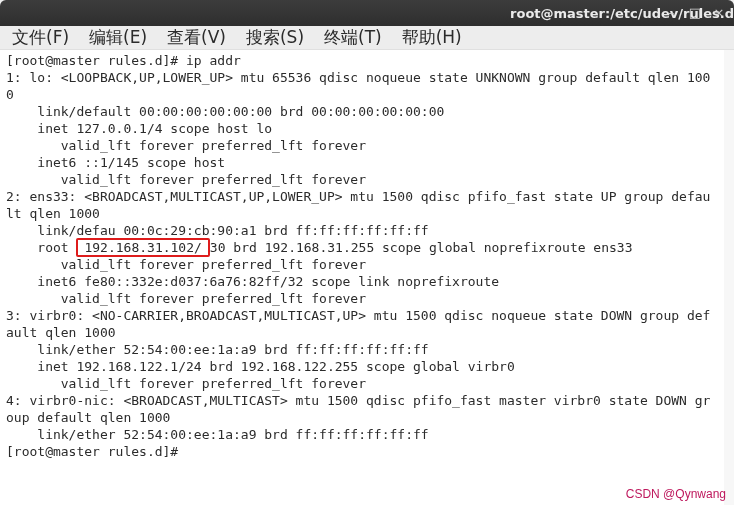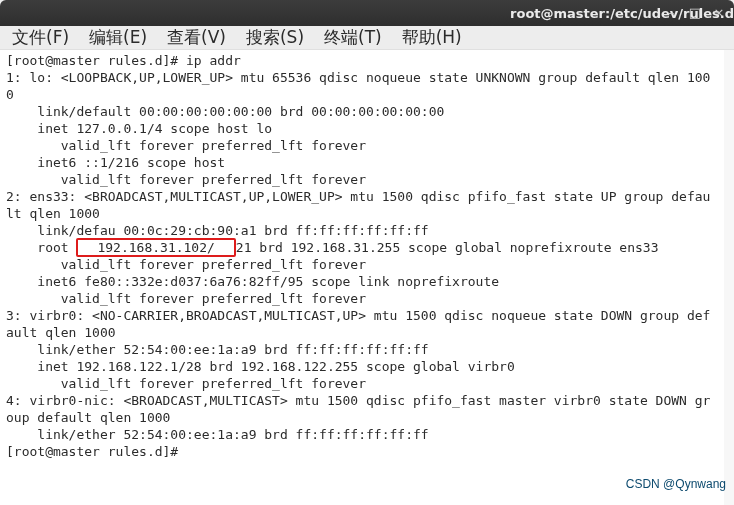--- a/index.html
+++ b/index.html
@@ -57,28 +57,28 @@
     padding: 2px 4px 2px 6px;
     white-space: pre;
     height: calc(505px - 26px - 24px);
     overflow: hidden;
     position: relative;
   }
   .hl-box {
     border: 2px solid #de1c1c;
     border-radius: 2px;
     display: inline-block;
-    padding: 0 19px;
+    padding: 0 6px;
     margin: -2px 0;
     line-height: 15px;
   }
   .watermark {
     position: absolute;
-    right: 8px; bottom: 14px;
-    color: #0c4a6e;
+    right: 8px; bottom: 4px;
+    color: #be185d;
     font-size: 12px;
     font-family: Arial, sans-serif;
   }
   .scrollbar {
     position: absolute;
     right: 0; top: 50px;
     width: 10px; height: calc(505px - 50px);
     background: #f7f7f7;
   }
 </style>
@@ -102,33 +102,33 @@
   <span class="menu-item">终端(T)</span>
   <span class="menu-item">帮助(H)</span>
 </div>
 
 <div class="terminal"><span>[root@master rules.d]# </span><span>ip addr</span>
 <span>1: lo: &lt;LOOPBACK,UP,LOWER_UP&gt; mtu 65536 qdisc noqueue state UNKNOWN group default qlen 100
 0</span>
 <span>    link/default 00:00:00:00:00:00 brd 00:00:00:00:00:00</span>
 <span>    inet 127.0.0.1/4 scope host lo</span>
 <span>       valid_lft forever preferred_lft forever</span>
-<span>    inet6 ::1/216 scope host</span>
+<span>    inet6 ::1/145 scope host</span>
 <span>       valid_lft forever preferred_lft forever</span>
 <span>2: ens33: &lt;BROADCAST,MULTICAST,UP,LOWER_UP&gt; mtu 1500 qdisc pfifo_fast state UP group defau
 lt qlen 1000</span>
 <span>    link/defau 00:0c:29:</span><span>cb:90:a1 brd ff:ff:ff:ff:ff:ff</span>
-<span>    root </span><span class="hl-box">192.168.31.102/</span><span>21 brd 192.168.31.255 scope global noprefixroute ens33</span>
+<span>    root </span><span class="hl-box">192.168.31.102/</span><span>30 brd 192.168.31.255 scope global noprefixroute ens33</span>
 <span>       valid_lft forever preferred_lft forever</span>
-<span>    inet6 fe80::332e:d037:6a76:82ff/95 scope link noprefixroute</span>
+<span>    inet6 fe80::332e:d037:6a76:82ff/32 scope link noprefixroute</span>
 <span>       valid_lft forever preferred_lft forever</span>
 <span>3: virbr0: &lt;NO-CARRIER,BROADCAST,MULTICAST,UP&gt; mtu 1500 qdisc noqueue state DOWN group def
 ault qlen 1000</span>
 <span>    link/ether 52:54:00:ee:1a:a9 brd ff:ff:ff:ff:ff:ff</span>
-<span>    inet 192.168.122.1/28 brd 192.168.122.255 scope global virbr0</span>
+<span>    inet 192.168.122.1/24 brd 192.168.122.255 scope global virbr0</span>
 <span>       valid_lft forever preferred_lft forever</span>
 <span>4: virbr0-nic: &lt;BROADCAST,MULTICAST&gt; mtu 1500 qdisc pfifo_fast master virbr0 state DOWN gr
 oup default qlen 1000</span>
 <span>    link/ether 52:54:00:ee:1a:a9 brd ff:ff:ff:ff:ff:ff</span>
 <span>[root@master rules.d]# </span></div>
 
 <div class="scrollbar"></div>
 
 <div class="watermark">CSDN @Qynwang</div>
 

